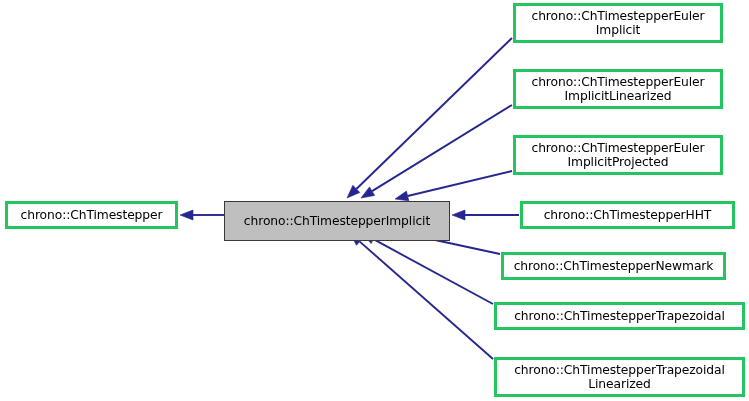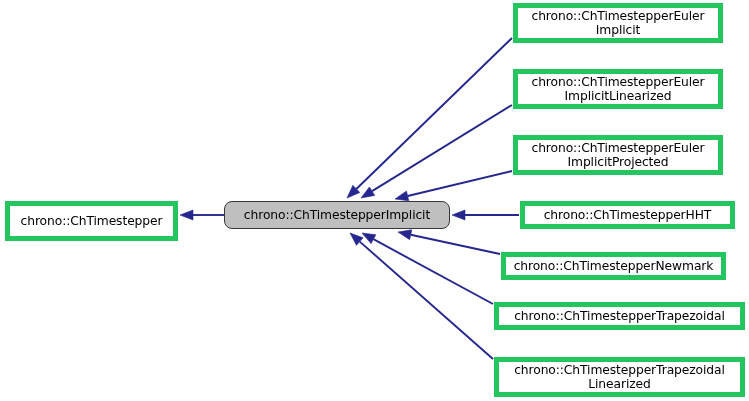--- a/index.html
+++ b/index.html
@@ -19,21 +19,21 @@
     position: absolute;
     left: 0;
     top: 0;
     width: 749px;
     height: 401px;
     pointer-events: none;
   }
   .node {
     position: absolute;
     box-sizing: border-box;
-    border: 5px solid #22c55e;
+    border: 3px solid #22c55e;
     background: #ffffff;
     display: flex;
     align-items: center;
     justify-content: center;
     text-align: center;
     font-size: 12.3px;
     line-height: 14px;
     color: #000000;
     letter-spacing: -0.1px;
     white-space: pre-line;
@@ -63,25 +63,25 @@
         <polygon points="452,215 465,210 465,220" fill="#26268f" stroke="#26268f" stroke-width="0.6"></polygon>
         <line x1="500" y1="254" x2="410.70777357307026" y2="234.74089233928967" stroke="#26268f" stroke-width="1.9"></line>
         <polygon points="398,232 411.7619629343355,229.85328711887803 409.653584211805,239.62849755970132" fill="#26268f" stroke="#26268f" stroke-width="0.6"></polygon>
         <line x1="493" y1="304" x2="373.42927279978153" y2="239.1944913647671" stroke="#26268f" stroke-width="1.9"></line>
         <polygon points="362,233 375.8117694785381,234.79861721100497 371.04677612102495,243.5903655185292" fill="#26268f" stroke="#26268f" stroke-width="0.6"></polygon>
         <line x1="493" y1="359" x2="359.75386135971996" y2="241.59431140786518" stroke="#26268f" stroke-width="1.9"></line>
         <polygon points="350,233 363.0593657473604,237.84282626951133 356.4483569720795,245.34579654621902" fill="#26268f" stroke="#26268f" stroke-width="0.6"></polygon>
       </g>
   </svg>
 
-  <div class="node" id="node-base" style="left: 5px; top: 201px; width: 173px; height: 40px;">
+  <div class="node" id="node-base" style="left: 5px; top: 201px; width: 173px; height: 28px;">
     <span>chrono::ChTimestepper</span>
   </div>
 
-  <div class="node current" id="node-current" style="left: 224px; top: 201px; width: 226px; height: 28px; border-radius: 8px;">
+  <div class="node current" id="node-current" style="left: 224px; top: 201px; width: 226px; height: 40px;">
     <span>chrono::ChTimestepperImplicit</span>
   </div>
 
   <div id="derived-container">
       <div class="node" style="left: 513px; top: 3px; width: 210px; height: 40px;"><span>chrono::ChTimestepperEuler
 Implicit</span></div>
       <div class="node" style="left: 513px; top: 69px; width: 210px; height: 40px;"><span>chrono::ChTimestepperEuler
 ImplicitLinearized</span></div>
       <div class="node" style="left: 513px; top: 135px; width: 210px; height: 40px;"><span>chrono::ChTimestepperEuler
 ImplicitProjected</span></div>

